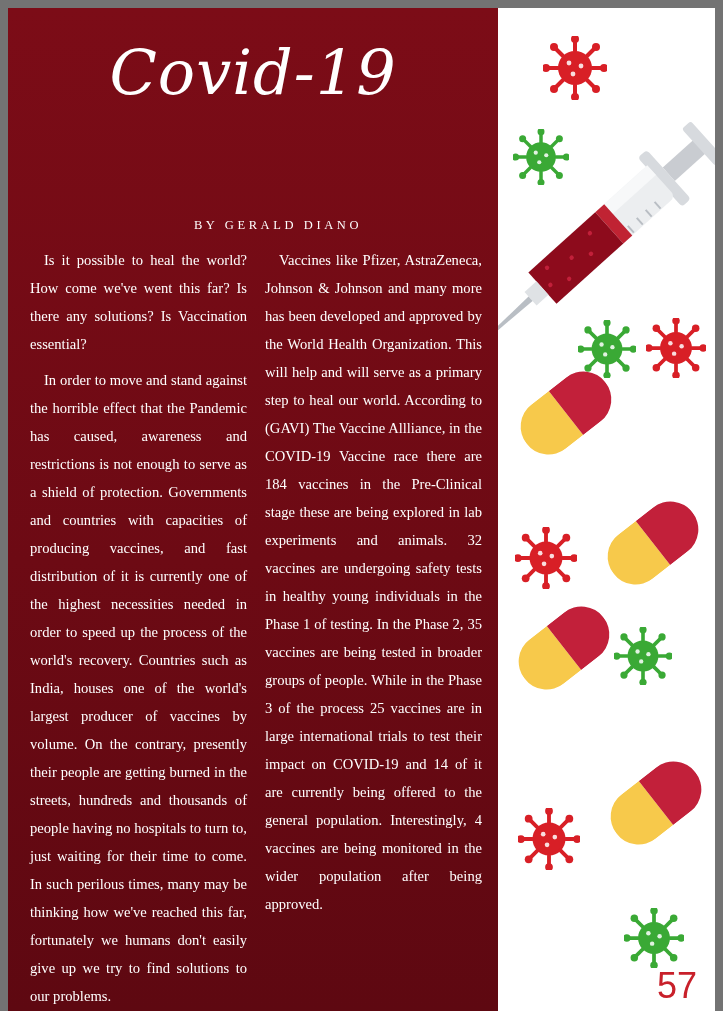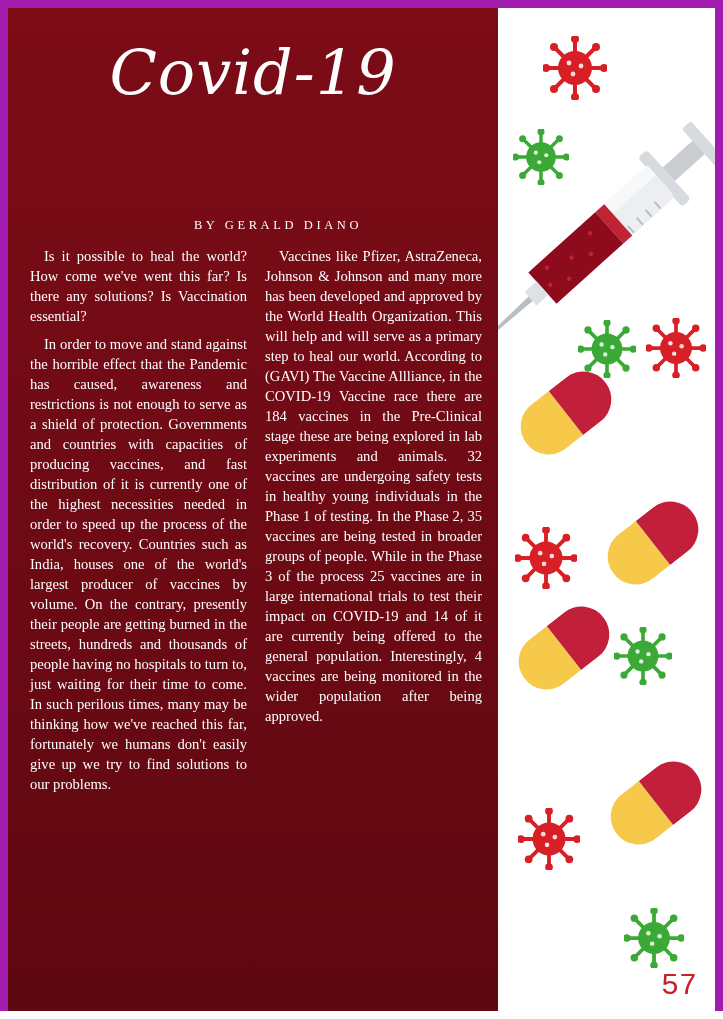--- a/index.html
+++ b/index.html
@@ -10,21 +10,21 @@
   body {
     width: 723px;
     height: 1019px;
     overflow: hidden;
     font-family: "Liberation Serif", serif;
   }
   .page {
     position: relative;
     width: 723px;
     height: 1019px;
-    background: #a21caf;
+    background: #737373;
     overflow: hidden;
   }
   
   .left-panel {
     position: absolute;
     left: 8px;
     top: 8px;
     width: 490px;
     height: 1003px;
     background: #7a0b16;
@@ -73,37 +73,37 @@
     top: 238px;
     width: 452px;
     display: flex;
     gap: 18px;
   }
   .col {
     width: 217px;
     color: #ffffff;
     font-family: "Liberation Serif", serif;
     font-size: 14.6px;
-    line-height: 20px;
+    line-height: 28px;
     text-align: justify;
     text-justify: inter-word;
     hyphens: none;
   }
   .col p { margin: 0; }
   .col p.indent { text-indent: 14px; }
   .col p + p { margin-top: 8px; }
 
   
   .page-number {
     position: absolute;
     right: 18px;
     bottom: 10px;
     color: #c8202a;
-    font-family: Liberation Mono, monospace;
-    font-size: 30px;
+    font-family: Liberation Sans, sans-serif;
+    font-size: 36px;
     line-height: 30px;
   }
 
   
   .virus, .pill, .syringe {
     position: absolute;
   }
   .pill-svg { display:block; }
   .bottom-strip {
     position:absolute;

